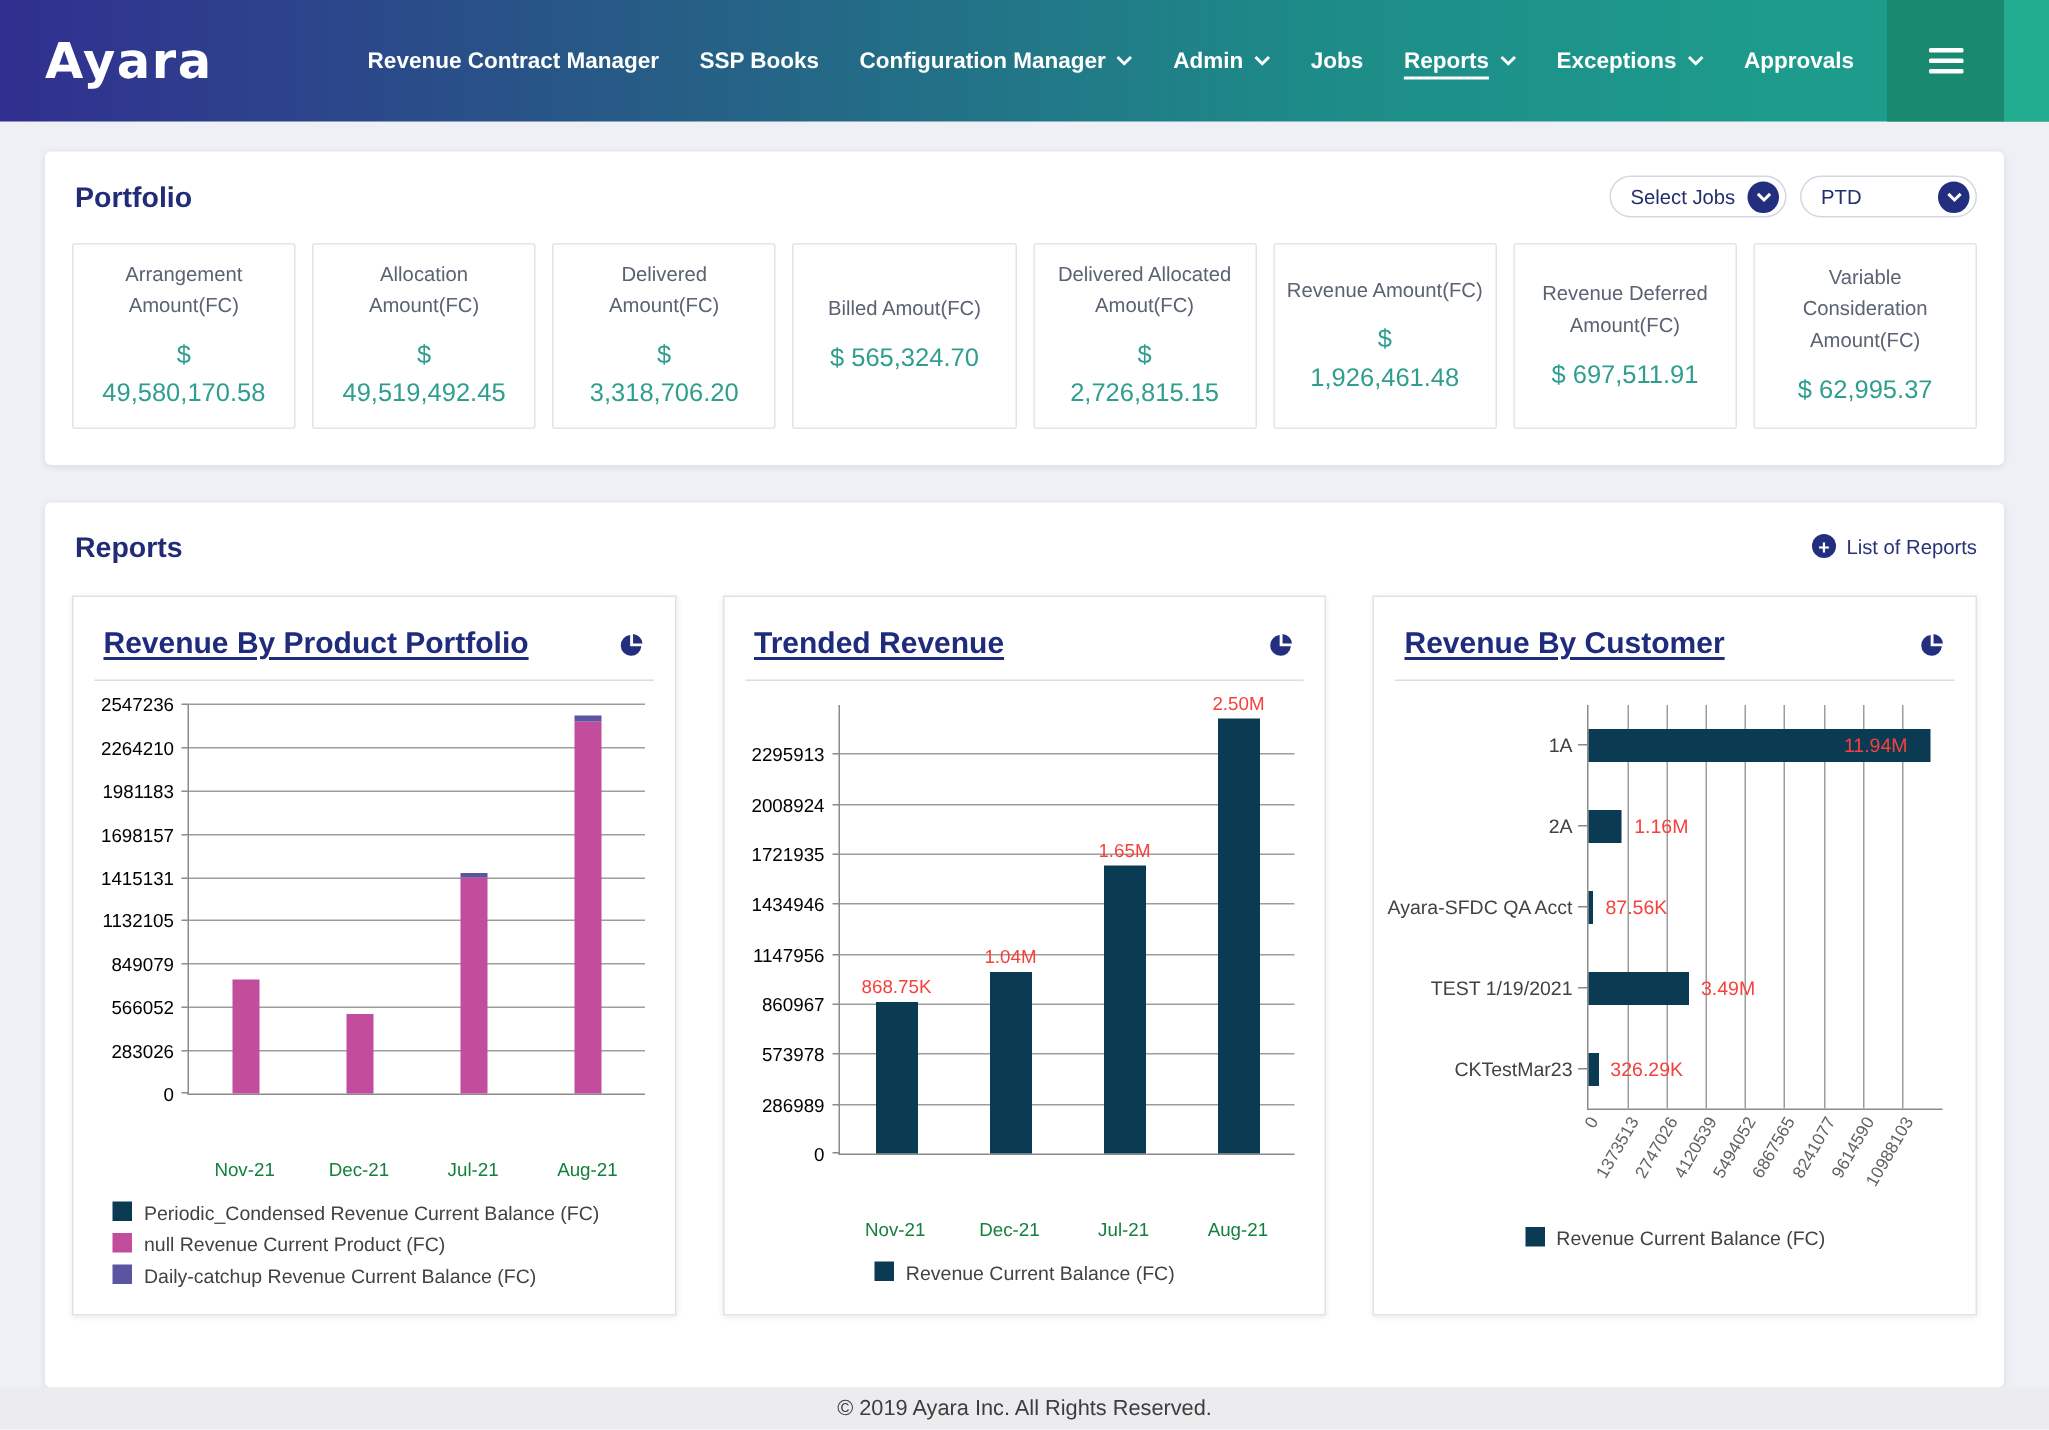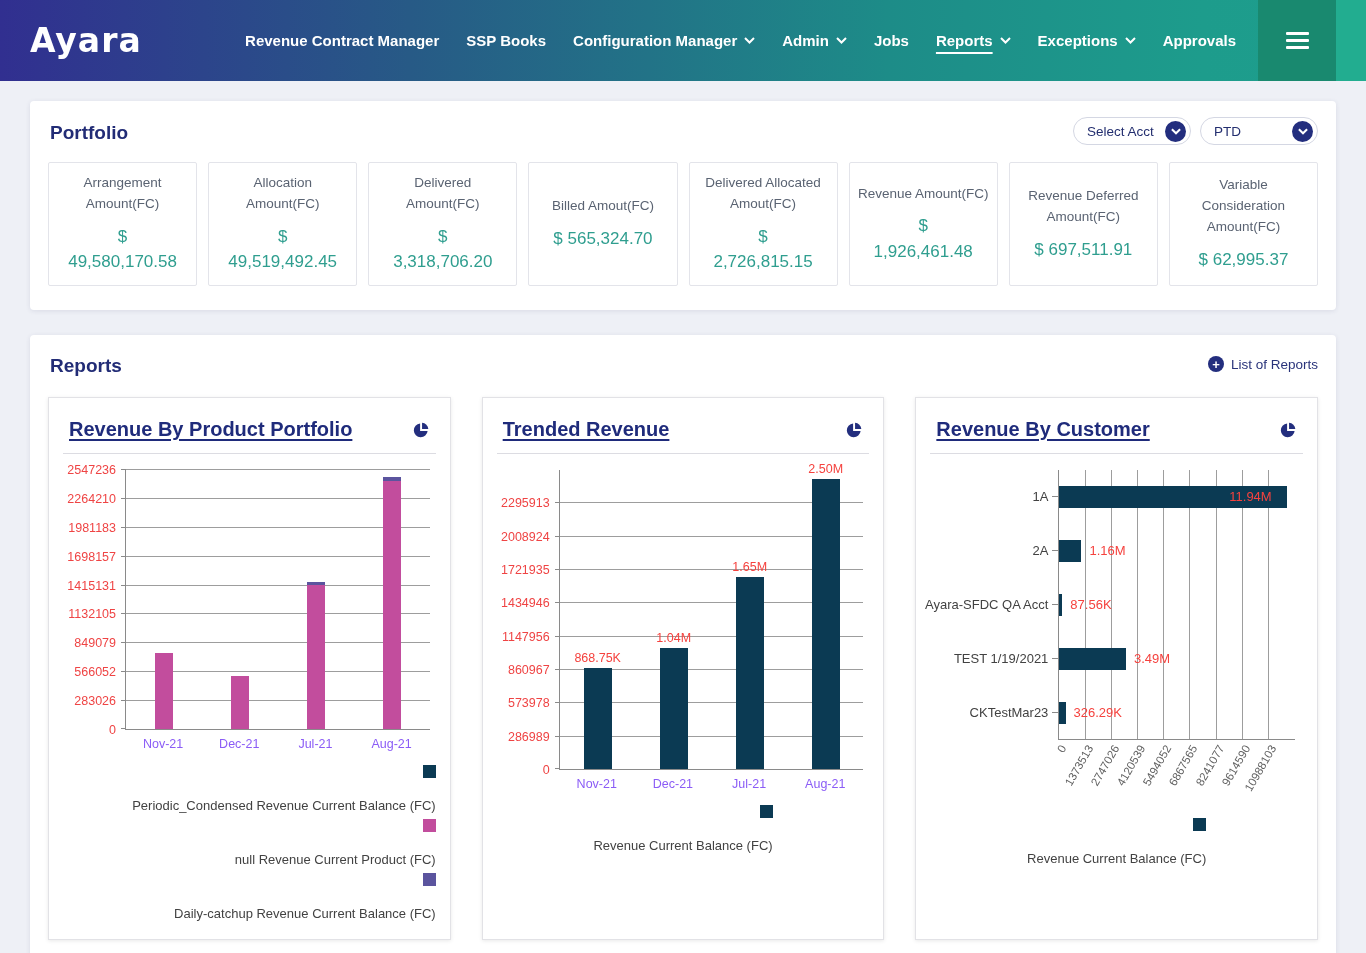--- a/index.html
+++ b/index.html
@@ -62,46 +62,46 @@
     padding:14px 14px 18px; min-height:428px; }
   .chart-head { display:flex; align-items:center; justify-content:space-between; padding:6px 6px 0 6px; }
   .chart-title { color:#1f2b7b; font-size:20px; font-weight:bold; text-decoration:underline;
     text-underline-offset:3px; cursor:pointer; }
   .pie-btn { cursor:pointer; display:flex; }
   .chart-divider { border-bottom:1px solid #dcdce2; margin:12px 0 16px; }
 
   
   .vc-body { display:flex; }
   .vc-yaxis { width:62px; position:relative; flex:0 0 62px; }
-  .vc-ylabel { position:absolute; right:9px; font-size:12.5px; color:#ef4444; line-height:14px; }
+  .vc-ylabel { position:absolute; right:9px; font-size:12.5px; color:#000000; line-height:14px; }
   .vc-plot { flex:1; position:relative; border-left:1px solid #8a8a8a; border-bottom:1px solid #8a8a8a; margin-right:6px; }
   .gridline { position:absolute; left:0; right:0; height:1px; background:#9d9d9d; }
   .tickdash { position:absolute; left:-5px; width:5px; height:1px; background:#8a8a8a; }
   .bar-seg { position:absolute; }
   .vc-vlabel { position:absolute; transform:translateX(-50%); font-size:12.5px; white-space:nowrap; }
   .vc-xlabels { display:flex; margin:7px 6px 0 62px; }
-  .vc-xlabel { flex:1; text-align:center; font-size:12.5px; color:#8b5cf6; }
+  .vc-xlabel { flex:1; text-align:center; font-size:12.5px; color:#15803d;margin-top:36px; }
 
   
   .hc-body { display:flex; }
   .hc-cats { flex:0 0 128px; position:relative; }
   .hc-cat { position:absolute; right:10px; font-size:13px; color:#424242; white-space:nowrap; }
   .hc-plot { flex:1; position:relative; border-left:1px solid #8a8a8a; border-bottom:1px solid #8a8a8a; margin-right:8px; }
   .hc-grid { position:absolute; top:0; bottom:0; width:1px; background:#9d9d9d; }
   .hc-tick { position:absolute; right:-6px; width:6px; height:1px; background:#8a8a8a; }
   .hc-bar { position:absolute; height:22px; }
   .hc-vlabel { position:absolute; font-size:13px; white-space:nowrap; }
   .hc-xlabels { position:relative; height:64px; margin-left:128px; }
   .hc-xlabel { position:absolute; top:3px; font-size:11.5px; color:#616161; white-space:nowrap;
     transform-origin:100% 0; transform:translateX(-100%) rotate(-60deg); }
 
   .legend { margin-top:14px; font-size:13px; color:#424242; }
   .legend.rows { display:flex; flex-direction:column; gap:6px; padding-left:12px; }
   .legend.center { display:flex; justify-content:center; }
-  .legend-item { display:flex; align-items:flex-end; gap:20px;flex-direction:column; }
+  .legend-item { display:flex; align-items:flex-start; gap:8px; }
   .legend-swatch { width:13px; height:13px; flex:0 0 13px; }
 
   
   footer { margin-top:auto; height:51px; background:#ececee; display:flex; align-items:center;
     justify-content:center; font-size:14.5px; color:#3d3d3d; }
 </style>
 </head>
 <body>
 
 <div class="page">
@@ -162,21 +162,21 @@
     <div class="edge-strip"></div>
   </header>
 
   <main>
 
     <section class="panel">
       <div class="panel-head">
         <h2 class="section-title">Portfolio</h2>
         <div class="filters">
           <div class="pill">
-            <span>Select Acct</span>
+            <span>Select Jobs</span>
             <span class="pill-icon">
                 <svg width="10" height="7" viewBox="0 0 11 7">
                   <path d="M1 1l4.5 4.5L10 1" fill="none" stroke="#fff" stroke-width="2.2"></path>
                 </svg>
               </span>
           </div>
           <div class="pill">
             <span>PTD</span>
             <span class="pill-icon">
                 <svg width="10" height="7" viewBox="0 0 11 7">

